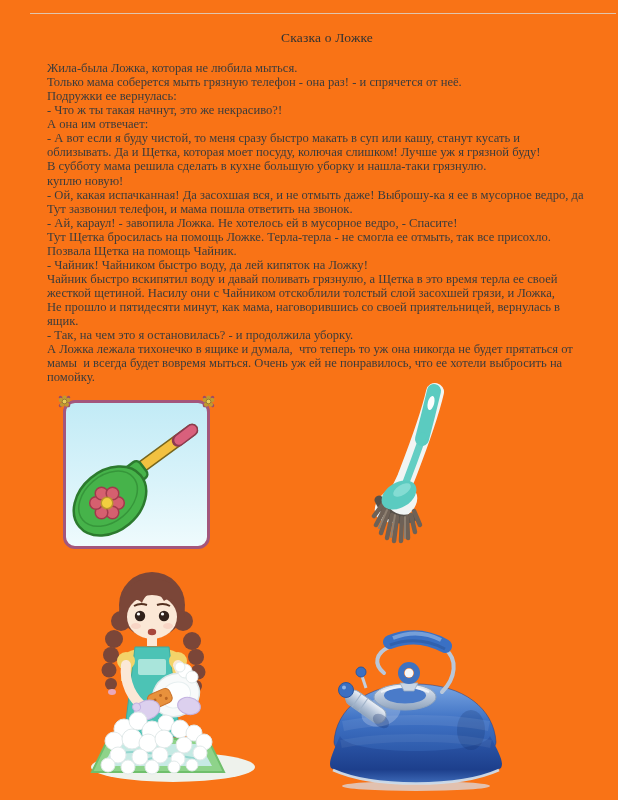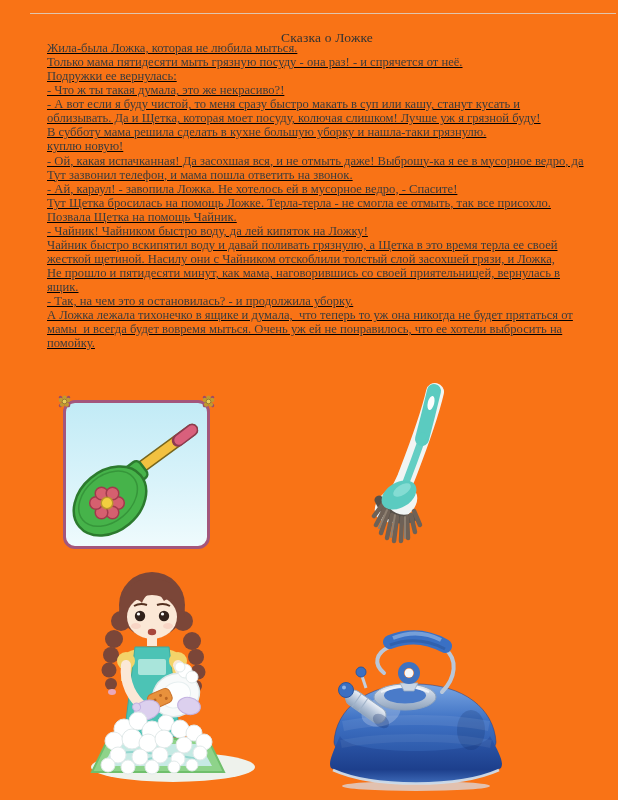--- a/index.html
+++ b/index.html
@@ -6,21 +6,21 @@
   .page{
     position:relative;width:618px;height:800px;margin:0 auto;
     background:#f97316;overflow:hidden;
     font-family:"Liberation Serif","DejaVu Serif",serif;
   }
   .scan-line{position:absolute;top:13px;left:30px;width:586px;height:1px;background:#d9d9d3;opacity:.8;}
   .title{
     position:absolute;top:30px;left:0;right:0;text-align:center;padding-left:36px;
     font-size:13.5px;color:#333;letter-spacing:.2px;
   }
-  .story{position:absolute;left:47px;top:41px;text-decoration:underline;}
+  .story{position:absolute;left:47px;top:61px;}
   .story-line{
     font-size:12.6px;line-height:14.06px;white-space:pre;color:#3c3c3c;
   }
   
   .spoon-card{
     position:absolute;left:63px;top:400px;width:141px;height:143px;
     border:3px solid #a3567c;border-radius:12px;
     background:linear-gradient(180deg,#c2ebf6 0%,#d9f3fa 55%,#effbfd 100%);
   }
   .corner-fl{position:absolute;width:17px;height:17px;top:-10px;}
@@ -34,23 +34,24 @@
 </head>
 <body>
 
 <div class="page">
   <div class="scan-line"></div>
 
   <div class="title">Сказка о Ложке</div>
 
   <div class="story">
       <div class="story-line">Жила-была Ложка, которая не любила мыться.</div>
-      <div class="story-line">Только мама пятидесяти мыть грязную посуду - она раз! - и спрячется от неё.</div>
+      <div class="story-line">Только мама соберется мыть грязную телефон - она раз! - и спрячется от неё.</div>
       <div class="story-line">Подружки ее вернулась:</div>
-      <div class="story-line">- Что ж ты такая думала, это же некрасиво?!</div>
+      <div class="story-line">- Что ж ты такая начнут, это же некрасиво?!</div>
+      <div class="story-line">А она им отвечает:</div>
       <div class="story-line">- А вот если я буду чистой, то меня сразу быстро макать в суп или кашу, станут кусать и</div>
       <div class="story-line">облизывать. Да и Щетка, которая моет посуду, колючая слишком! Лучше уж я грязной буду!</div>
       <div class="story-line">В субботу мама решила сделать в кухне большую уборку и нашла-таки грязнулю.</div>
       <div class="story-line">куплю новую!</div>
       <div class="story-line">- Ой, какая испачканная! Да засохшая вся, и не отмыть даже! Выброшу-ка я ее в мусорное ведро, да</div>
       <div class="story-line">Тут зазвонил телефон, и мама пошла ответить на звонок.</div>
       <div class="story-line">- Ай, караул! - завопила Ложка. Не хотелось ей в мусорное ведро, - Спасите!</div>
       <div class="story-line">Тут Щетка бросилась на помощь Ложке. Терла-терла - не смогла ее отмыть, так все присохло.</div>
       <div class="story-line">Позвала Щетка на помощь Чайник.</div>
       <div class="story-line">- Чайник! Чайником быстро воду, да лей кипяток на Ложку!</div>

